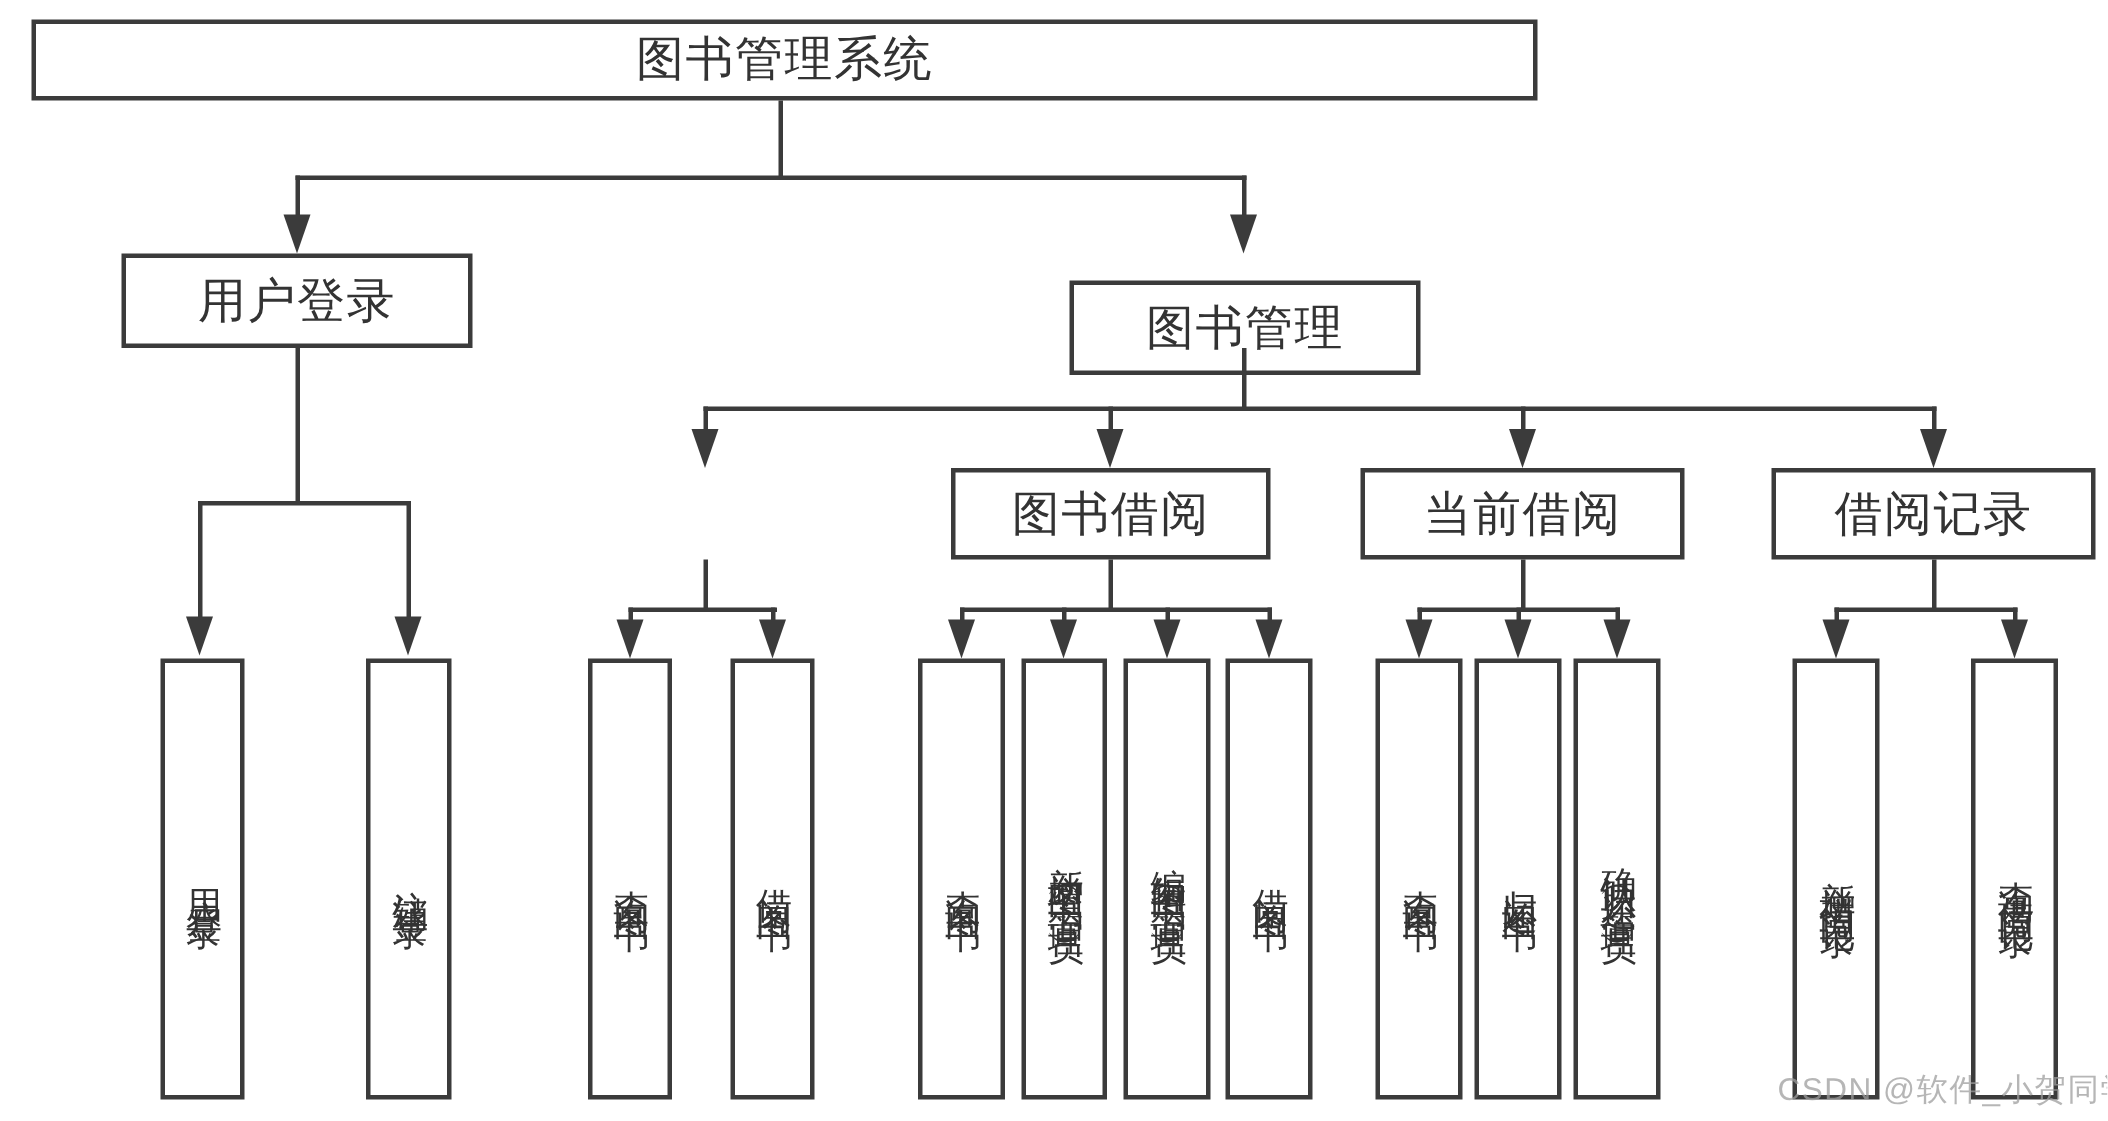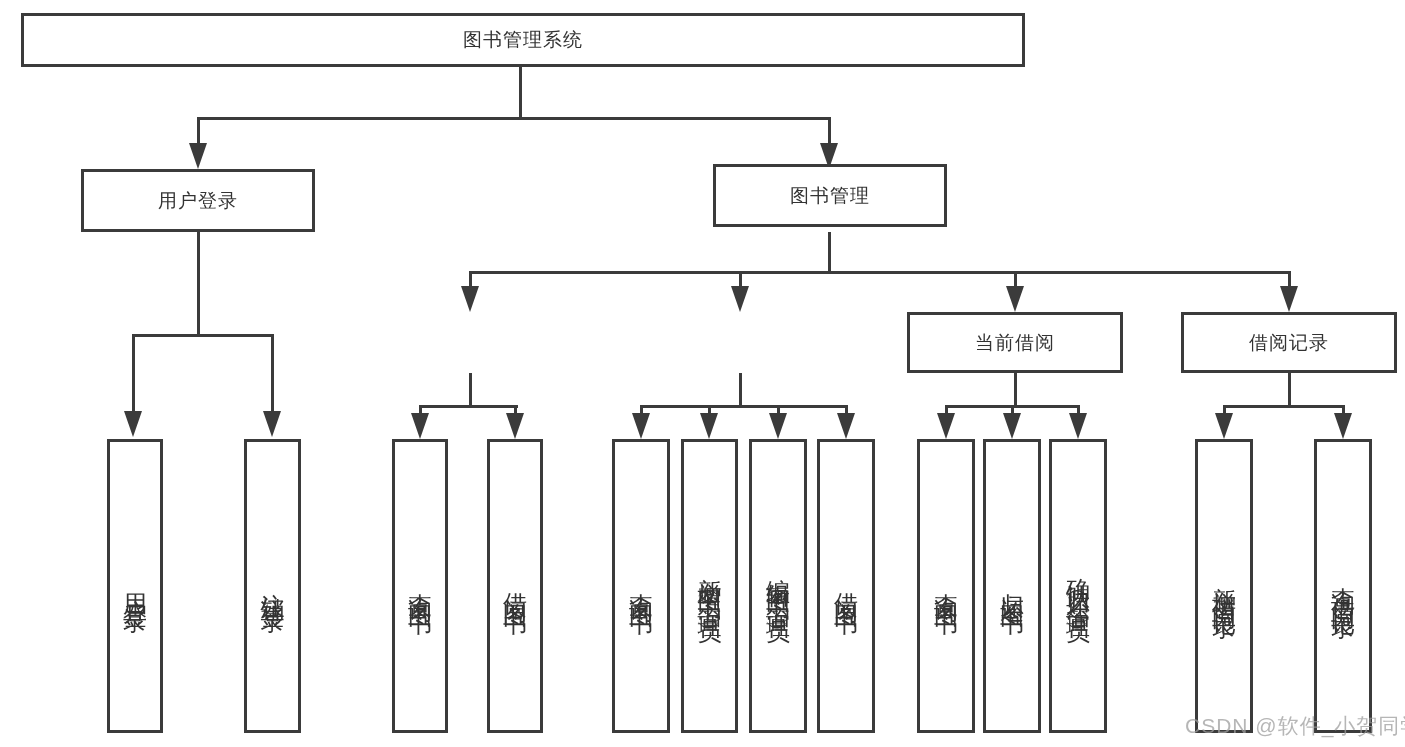--- a/index.html
+++ b/index.html
@@ -15,21 +15,21 @@
     position: absolute;
     box-sizing: border-box;
     border: 3px solid #3b3b3b;
     background: #ffffff;
     display: flex;
     align-items: center;
     justify-content: center;
     color: #333333;
   }
   .hbox span {
-    font-size: 19px;
+    font-size: 32px;
     letter-spacing: 1px;
     white-space: nowrap;
     color: #333333;
   }
   .vbox span {
     writing-mode: vertical-rl;
     text-orientation: mixed;
     font-size: 24px;
     letter-spacing: 6px;
     line-height: 1;
@@ -65,21 +65,21 @@
   <div class="lv" style="left:519px;top:67px;height:51px"></div>
   <div class="lh" style="left:197px;top:117px;width:634px"></div>
   <div class="lv" style="left:197px;top:117px;height:27px"></div>
   <div class="lv" style="left:828px;top:117px;height:27px"></div>
   <div class="arr" style="left:189px;top:143px"></div>
   <div class="arr" style="left:820px;top:143px"></div>
 
   <div class="box hbox" style="left:81px;top:169px;width:234px;height:63px">
     <span>用户登录</span>
   </div>
-  <div class="box hbox" style="left:713px;top:164px;width:234px;height:63px">
+  <div class="box hbox" style="left:713px;top:187px;width:234px;height:63px">
     <span>图书管理</span>
   </div>
 
   <div class="lv" style="left:197px;top:232px;height:103px"></div>
   <div class="lh" style="left:132px;top:334px;width:142px"></div>
   <div class="lv" style="left:132px;top:334px;height:78px"></div>
   <div class="lv" style="left:271px;top:334px;height:78px"></div>
   <div class="arr" style="left:124px;top:411px"></div>
   <div class="arr" style="left:263px;top:411px"></div>
 
@@ -87,20 +87,23 @@
   <div class="lh" style="left:469px;top:271px;width:822px"></div>
   <div class="lv" style="left:469px;top:271px;height:16px"></div>
   <div class="lv" style="left:739px;top:271px;height:16px"></div>
   <div class="lv" style="left:1014px;top:271px;height:16px"></div>
   <div class="lv" style="left:1288px;top:271px;height:16px"></div>
   <div class="arr" style="left:461px;top:286px"></div>
   <div class="arr" style="left:731px;top:286px"></div>
   <div class="arr" style="left:1006px;top:286px"></div>
   <div class="arr" style="left:1280px;top:286px"></div>
 
+  <div class="box hbox" style="left:634px;top:312px;width:213px;height:61px">
+    <span>图书借阅</span>
+  </div>
   <div class="box hbox" style="left:907px;top:312px;width:216px;height:61px">
     <span>当前借阅</span>
   </div>
   <div class="box hbox" style="left:1181px;top:312px;width:216px;height:61px">
     <span>借阅记录</span>
   </div>
 
   <div class="lv" style="left:469px;top:373px;height:33px"></div>
   <div class="lh" style="left:419px;top:405px;width:99px"></div>
   <div class="lv" style="left:419px;top:405px;height:9px"></div>

